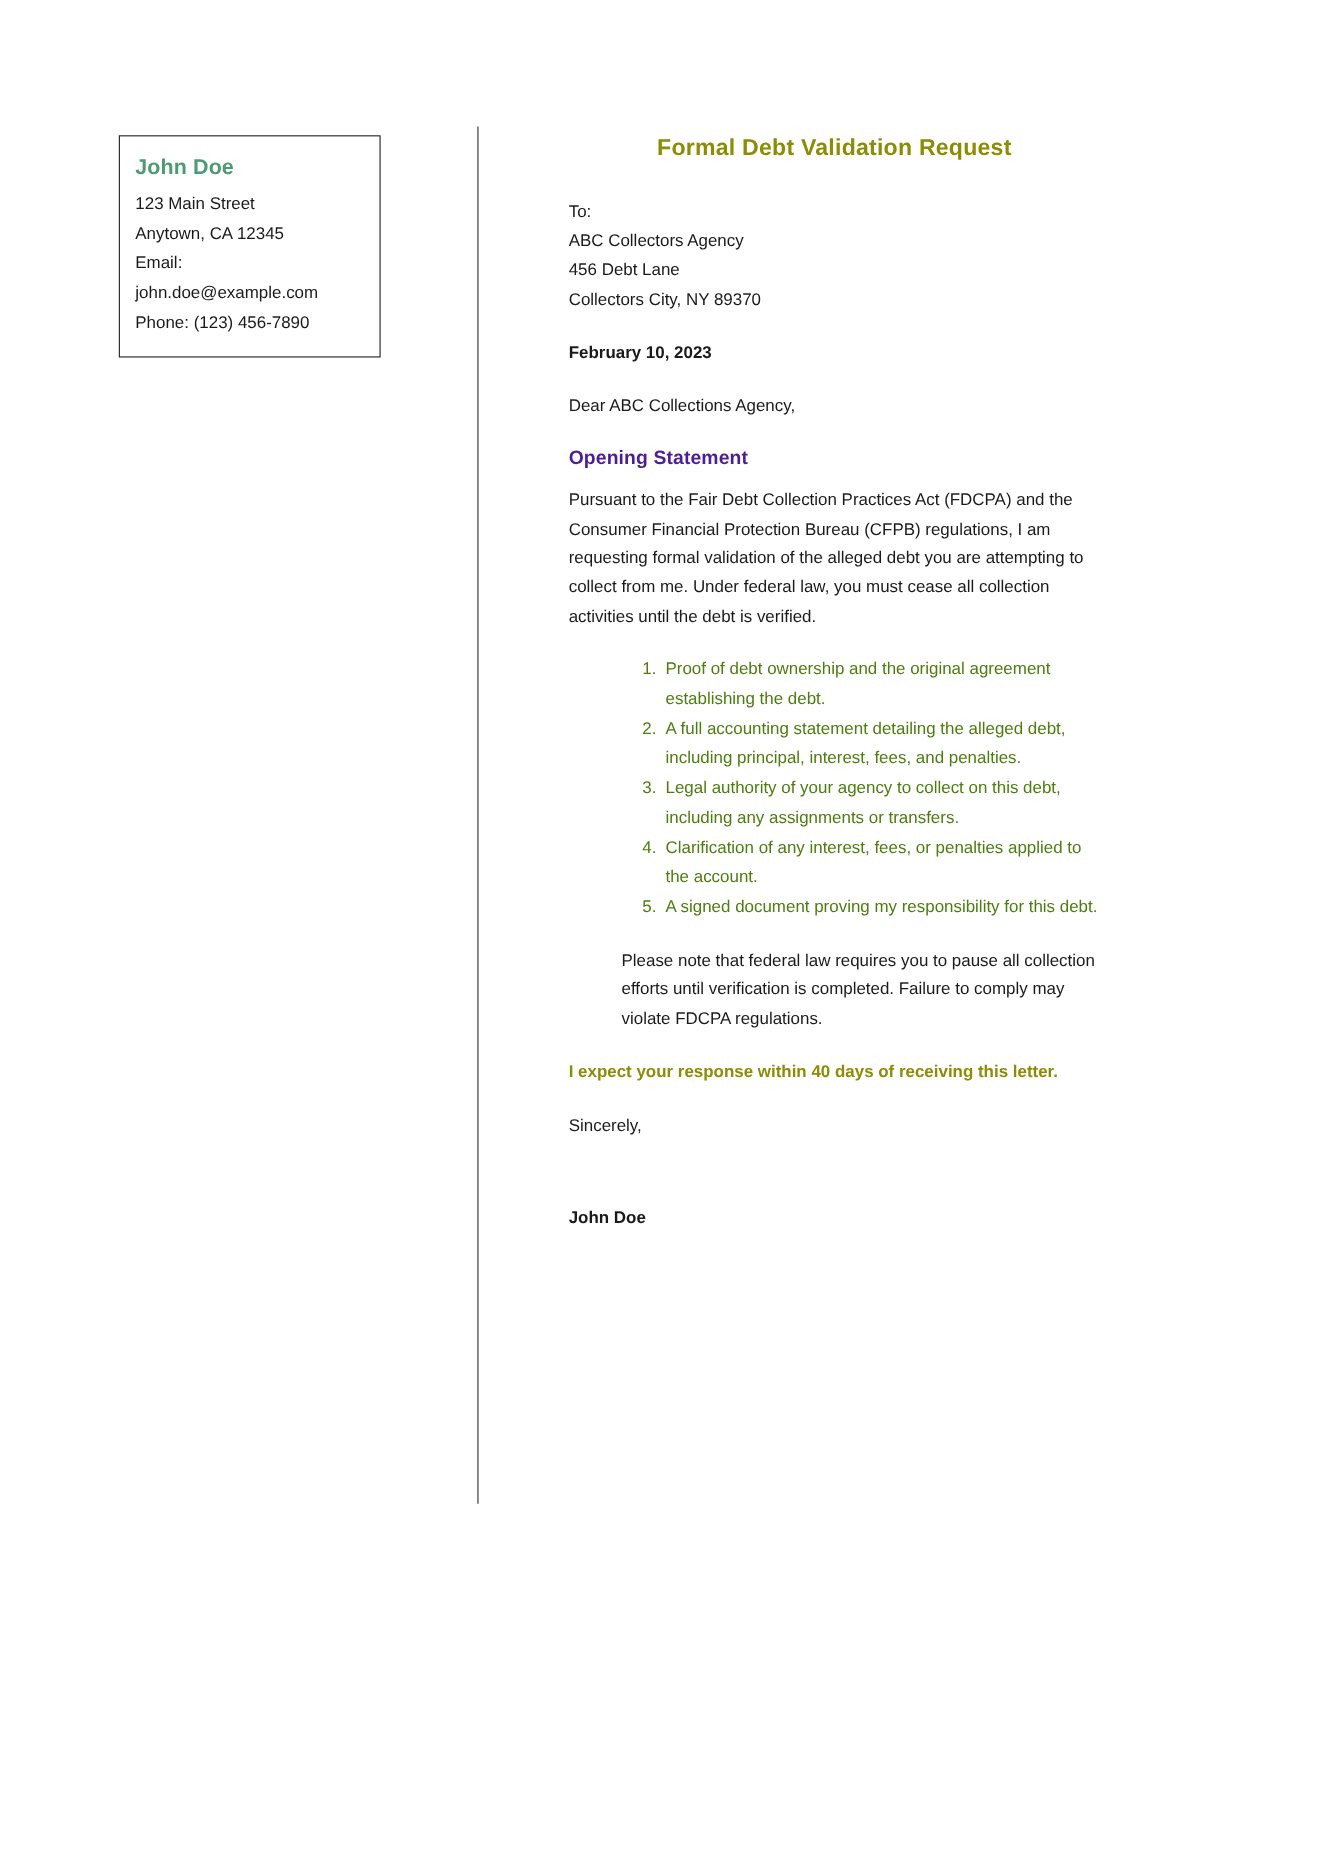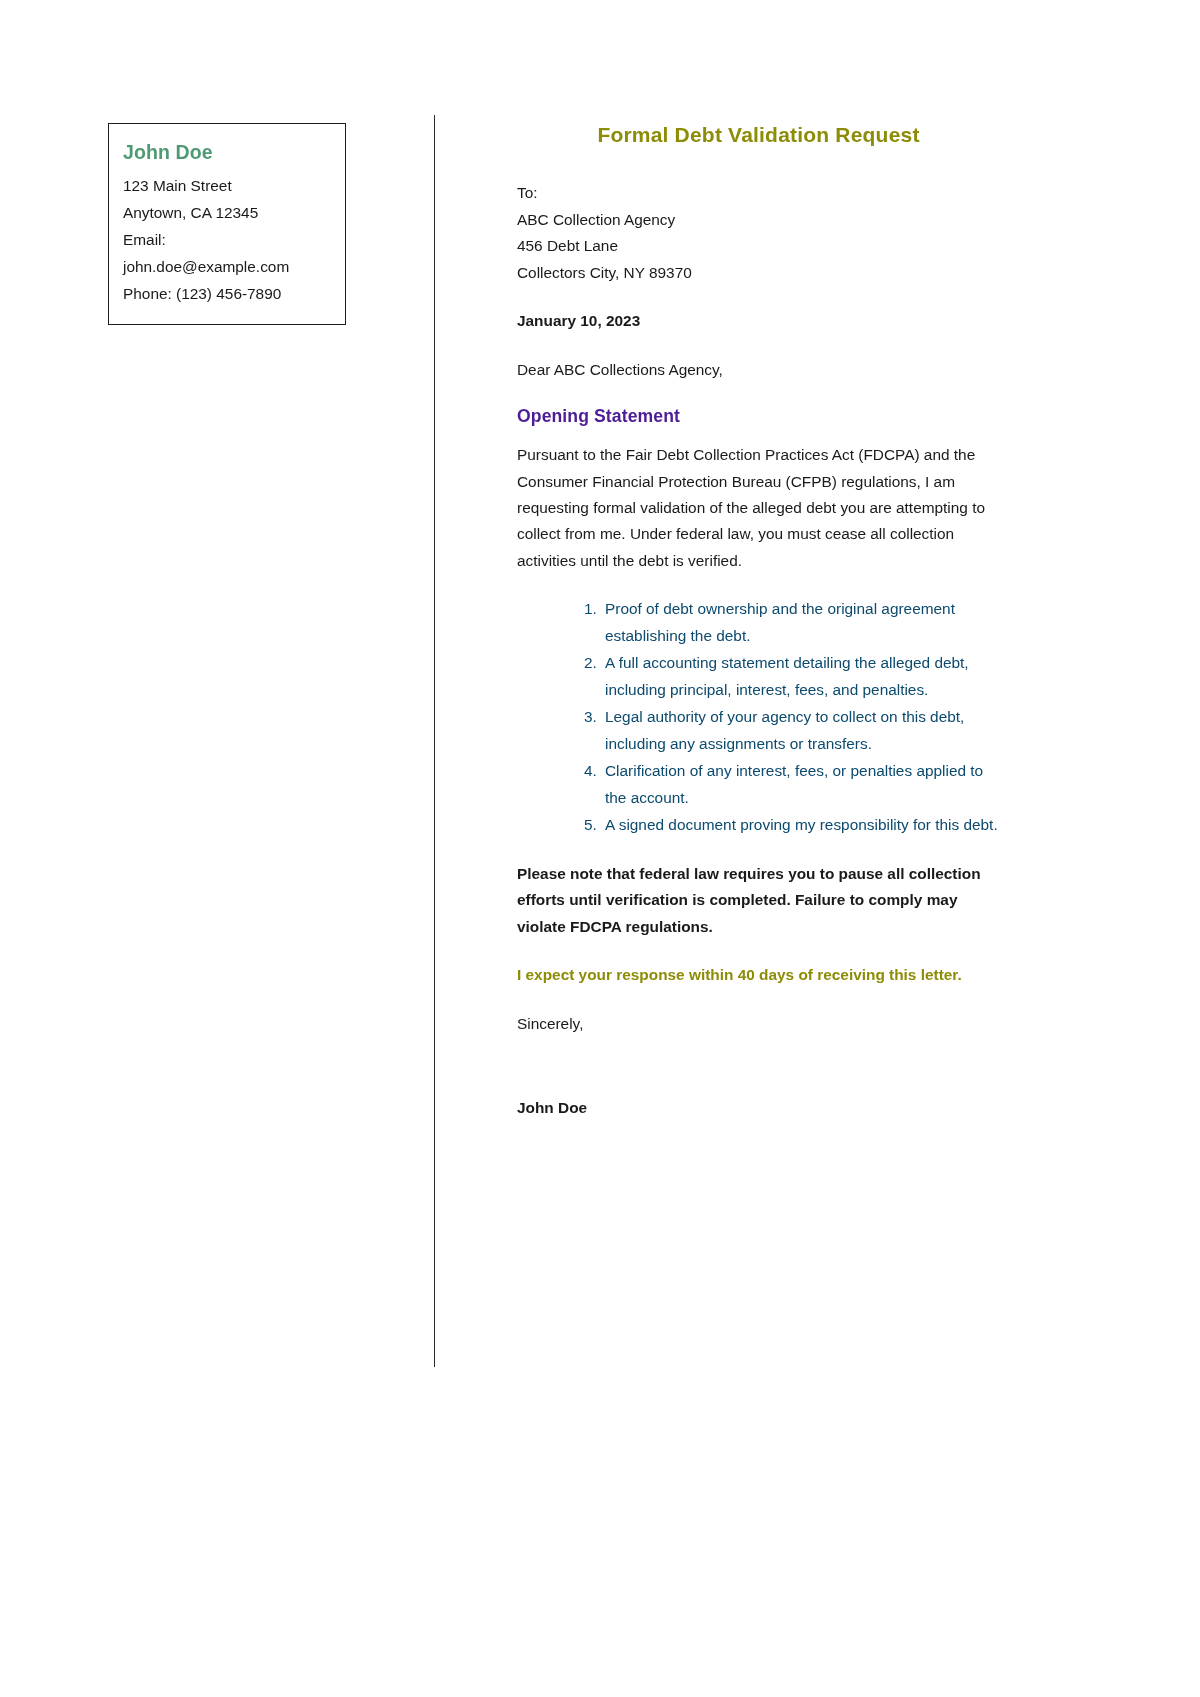--- a/index.html
+++ b/index.html
@@ -101,33 +101,34 @@
     letter-spacing: .1px;
   }
 
   .para {
     font-size: 15.4px;
     line-height: 1.72;
     margin: 0 0 22px 0;
     color: #1a1a1a;
   }
   .para.bold {
-    font-weight: bold;
+    font-weight: normal;
+    margin-left: 48px;
   }
   .para.accent {
     font-weight: bold;
     color: #8c8c06;
   }
 
   ol.req-list {
     margin: 0 0 22px 0;
     padding-left: 84px;
     font-size: 15.4px;
     line-height: 1.72;
-    color: #0c4a6e;
+    color: #4d7c0f;
   }
   ol.req-list li {
     margin: 0 0 1px 0;
     padding-left: 4px;
   }
 
   .sig-space {
     height: 36px;
   }
   .signature {
@@ -153,27 +154,27 @@
   </div>
 
   <div class="divider"></div>
 
   <div class="letter">
 
     <div class="letter-title">Formal Debt Validation Request</div>
 
     <div class="block">
       <div class="line">To:</div>
-      <div class="line">ABC Collection Agency</div>
+      <div class="line">ABC Collectors Agency</div>
       <div class="line">456 Debt Lane</div>
       <div class="line">Collectors City, NY 89370</div>
     </div>
 
     <div class="block">
-      <div class="line bold">January 10, 2023</div>
+      <div class="line bold">February 10, 2023</div>
     </div>
 
     <div class="block">
       <div class="line">Dear ABC Collections Agency,</div>
     </div>
 
     <div class="section-heading">Opening Statement</div>
     <div class="para">Pursuant to the Fair Debt Collection Practices Act (FDCPA) and the Consumer Financial Protection Bureau (CFPB) regulations, I am requesting formal validation of the alleged debt you are attempting to collect from me. Under federal law, you must cease all collection activities until the debt is verified.</div>
 
     <ol class="req-list">

